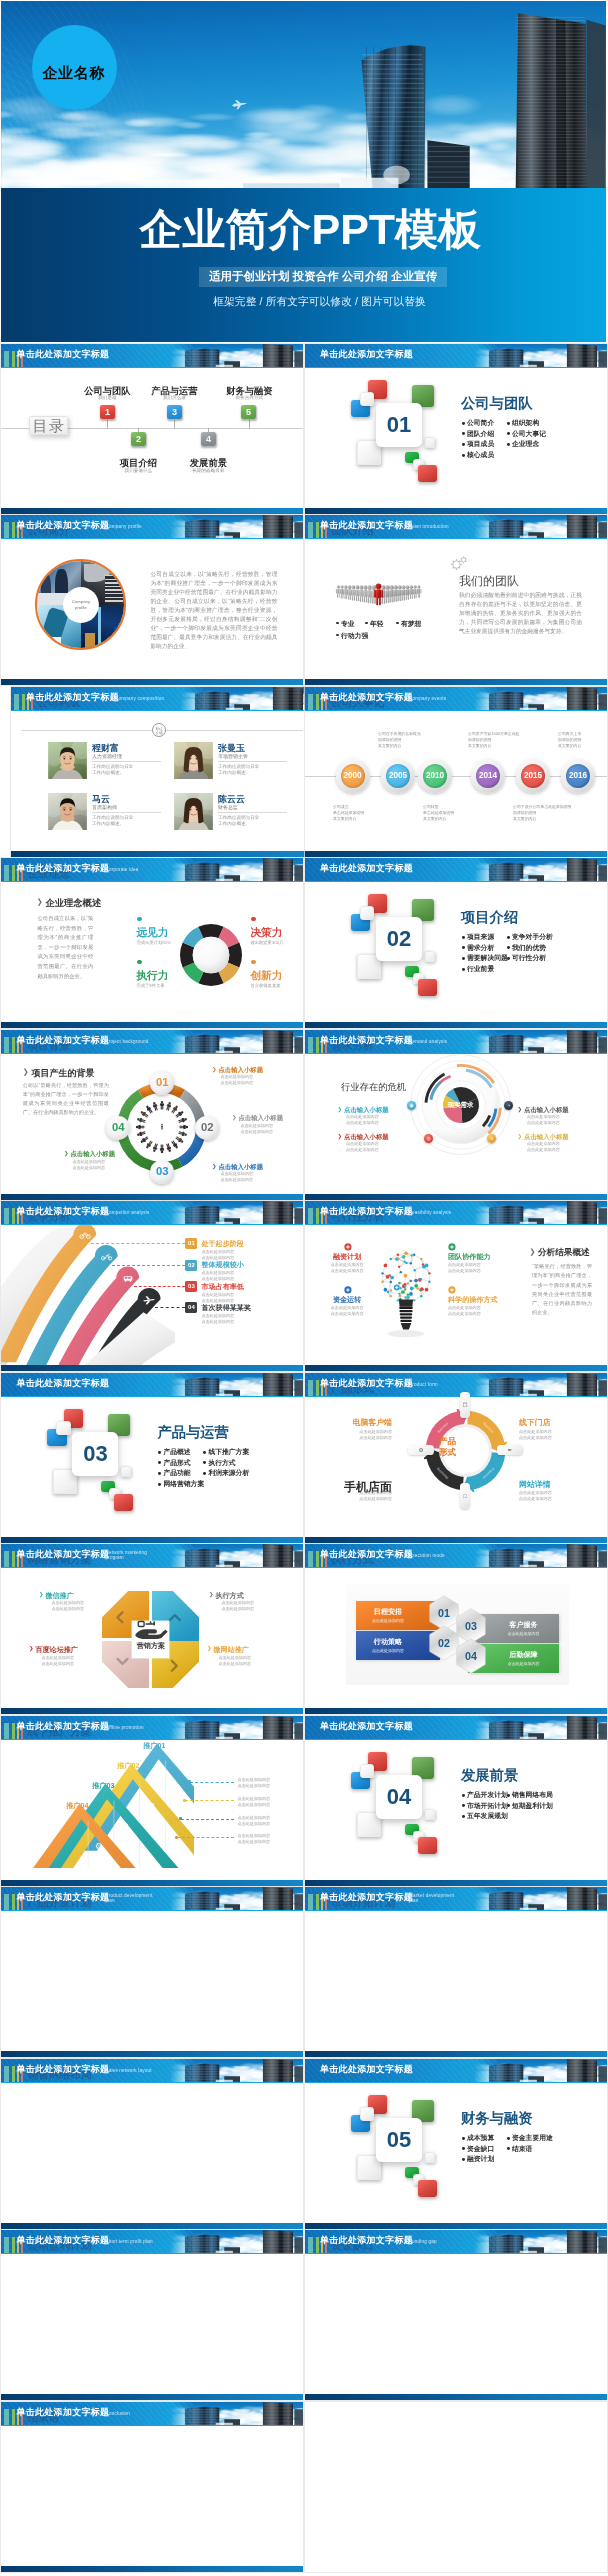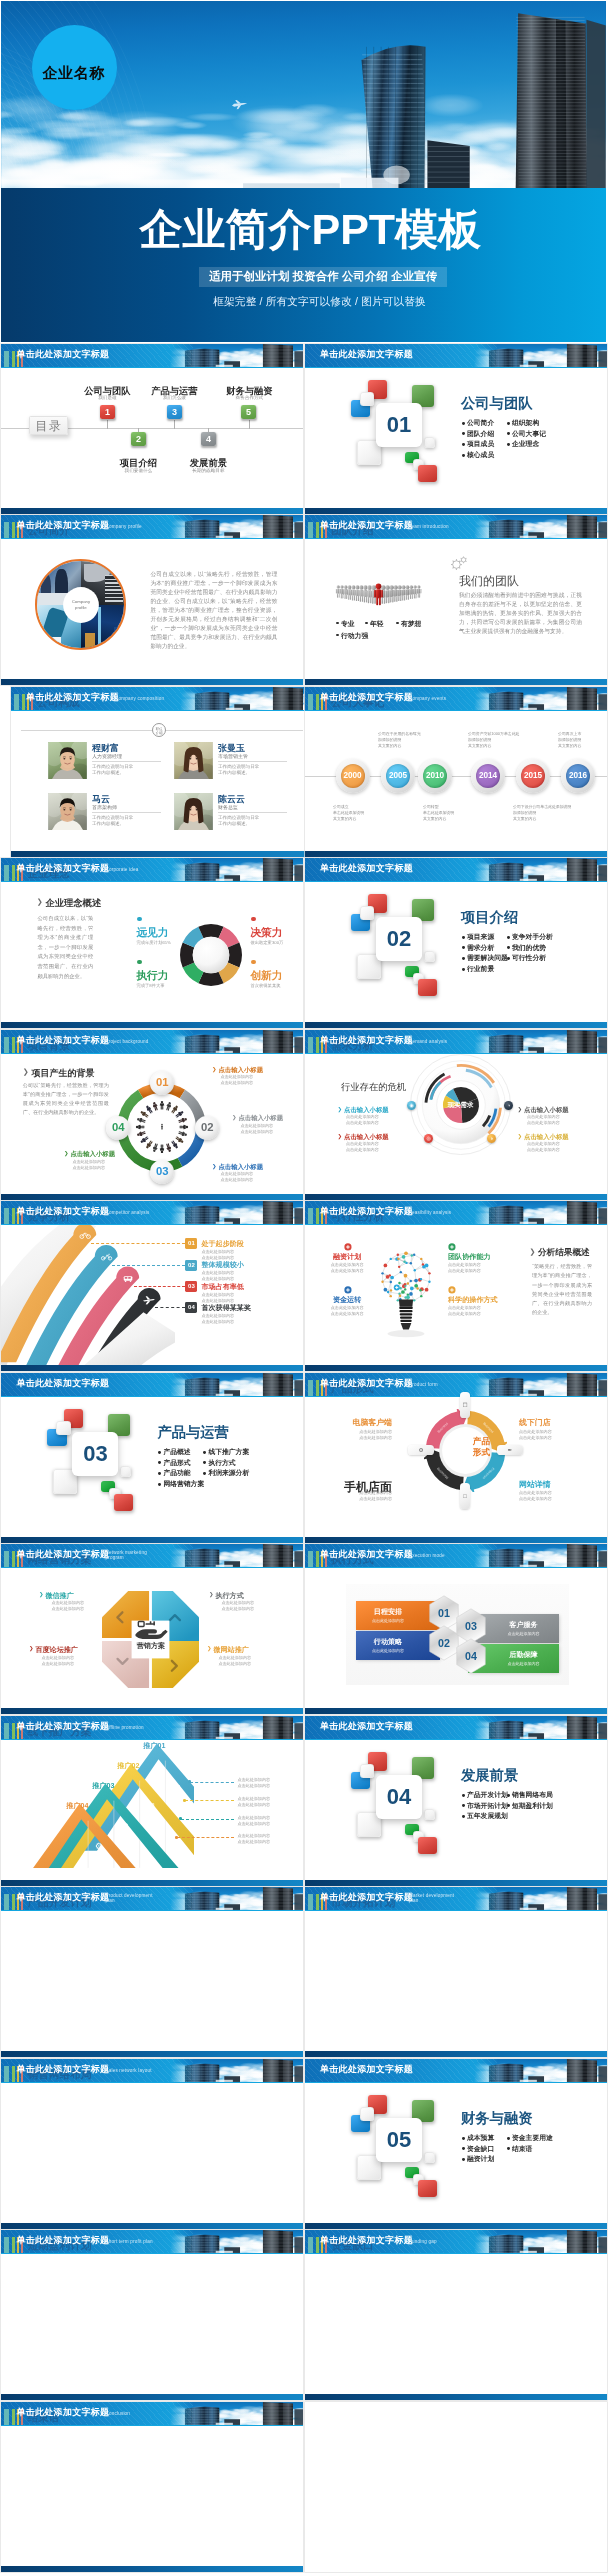--- a/index.html
+++ b/index.html
@@ -36,21 +36,21 @@
 .bars i{position:absolute;top:0;display:block;opacity:.9}
 .btm{position:absolute;left:0;bottom:0;width:100%;height:6.4px;
   background:linear-gradient(90deg,#063a6a 0%,#0a5692 40%,#0f74b5 72%,#1487c7 100%)}
 .hdrline{position:absolute;left:0;top:23px;width:100%;height:1.4px;background:#13a6e0}
 
 
 .cat-line{position:absolute;left:0;top:84px;width:302px;height:0.7px;background:#cbcbcb}
 .cat-box{position:absolute;left:28px;top:72px;width:39px;height:18.6px;
   background:linear-gradient(180deg,#fafafa,#ececec);
   border:0.7px solid #e2e2e2;border-radius:1.4px;box-shadow:1.4px 2.1px 4.3px rgba(0,0,0,.18);
-  font-size:12px;color:#7c7c7c;text-align:center;line-height:18px;letter-spacing:1.4px;z-index:4}
+  font-size:15px;color:#7c7c7c;text-align:center;line-height:18px;letter-spacing:1.4px;z-index:4}
 .cat-chip{position:absolute;width:14.3px;height:14.3px;border-radius:2.1px;color:#fff;font-size:9px;
   font-weight:bold;text-align:center;line-height:14.3px;box-shadow:0.7px 1.4px 2.1px rgba(0,0,0,.32);z-index:3}
 .cat-stem{position:absolute;width:0.7px;background:#b0b0b0}
 .cat-lab{position:absolute;width:86px;text-align:center;font-size:9.3px;font-weight:bold;color:#2a2a2a;line-height:10px}
 .cat-sub{position:absolute;width:86px;text-align:center;font-size:4.6px;color:#8d8d8d;line-height:5.7px}
 
 
 .sq{position:absolute;border-radius:2.9px}
 .bignum{position:absolute;width:56px;height:56px;background:#fff;border-radius:4.3px;
   box-shadow:0 2.1px 7.1px rgba(0,0,0,.25);color:#1a4f7a;font-size:27px;font-weight:bold;
@@ -2213,21 +2213,21 @@
           <path d="M 54.12 113.54 A 55.68 55.68 0 0 1 3.54 69.58 L -3.31 71.03 L 12.77 57.21 L 30.81 63.78 L 23.96 65.24 A 34.80 34.80 0 0 0 55.57 92.72 Z" fill="#2c2c2c"></path>
           <path d="M -7.64 60.29 q 4 -2 4.6 2 q -2.4 3.2 -4.6 -2 z" fill="#2c2c2c" transform="rotate(176 -7.64 60.29)"></path>
           <text x="26.0" y="91.5" font-size="4.6" fill="#ffffff" opacity="0.7" text-anchor="middle" transform="rotate(225 26.0 90.0)" font-family="Liberation Sans, sans-serif">Marketing</text>
           <path d="M 2.46 54.12 A 55.68 55.68 0 0 1 46.42 3.54 L 44.97 -3.31 L 58.79 12.77 L 52.22 30.81 L 50.76 23.96 A 34.80 34.80 0 0 0 23.28 55.57 Z" fill="#e0607a"></path>
           <path d="M 55.71 -7.64 q 4 -2 4.6 2 q -2.4 3.2 -4.6 -2 z" fill="#e0607a" transform="rotate(266 55.71 -7.64)"></path>
           <text x="26.0" y="27.5" font-size="4.6" fill="#ffffff" opacity="0.7" text-anchor="middle" transform="rotate(315 26.0 26.0)" font-family="Liberation Sans, sans-serif">Business</text>
           <circle cx="58.0" cy="58.0" r="36.9" fill="#efefef"></circle>
           <circle cx="58.0" cy="58.0" r="32.7" fill="#ffffff"></circle>
         </svg>
       </div>
-      <div style="position:absolute;left:134px;top:63px;width:51px;text-align:right;font-size:8.6px;font-weight:bold;color:#e8761e;line-height:10.7px;white-space:pre-line;z-index:6">产品
+      <div style="position:absolute;left:134px;top:63px;width:51px;text-align:left;font-size:8.6px;font-weight:bold;color:#e8761e;line-height:10.7px;white-space:pre-line;z-index:6">产品
 形式</div>
       <div style="position:absolute;left:155px;top:18.6px;width:10px;height:26px;background:linear-gradient(150deg,#ffffff,#f2f2f2 60%,#e2e2e2);border-radius:3.6px;box-shadow:0 0.7px 2.1px rgba(0,0,0,.2);z-index:5;display:flex;align-items:center;justify-content:center;font-size:5.7px;color:#6a6a6a">☐</div>
       <div style="position:absolute;left:155px;top:110px;width:10px;height:26px;background:linear-gradient(150deg,#ffffff,#f2f2f2 60%,#e2e2e2);border-radius:3.6px;box-shadow:0 0.7px 2.1px rgba(0,0,0,.2);z-index:5;display:flex;align-items:center;justify-content:center;font-size:5.7px;color:#6a6a6a">□</div>
       <div style="position:absolute;left:103px;top:72px;width:26px;height:10px;background:linear-gradient(150deg,#ffffff,#f2f2f2 60%,#e2e2e2);border-radius:3.6px;box-shadow:0 0.7px 2.1px rgba(0,0,0,.2);z-index:5;display:flex;align-items:center;justify-content:center;font-size:5.7px;color:#6a6a6a">⚙</div>
       <div style="position:absolute;left:192px;top:72px;width:26px;height:10px;background:linear-gradient(150deg,#ffffff,#f2f2f2 60%,#e2e2e2);border-radius:3.6px;box-shadow:0 0.7px 2.1px rgba(0,0,0,.2);z-index:5;display:flex;align-items:center;justify-content:center;font-size:5.7px;color:#6a6a6a">✒</div>
       <div style="position:absolute;left:27px;top:44px;width:60px;text-align:right;font-size:7.9px;font-weight:bold;color:#e8913a;white-space:nowrap">电脑客户端</div>
       <div class="lbl2" style="left:27px;top:56px;width:60px;text-align:right">点击此处添加内容
 点击此处添加内容</div>
       <div style="position:absolute;left:214px;top:44px;width:60px;text-align:left;font-size:7.9px;font-weight:bold;color:#e8913a;white-space:nowrap">线下门店</div>
       <div class="lbl2" style="left:214px;top:56px;width:60px;text-align:left">点击此处添加内容

